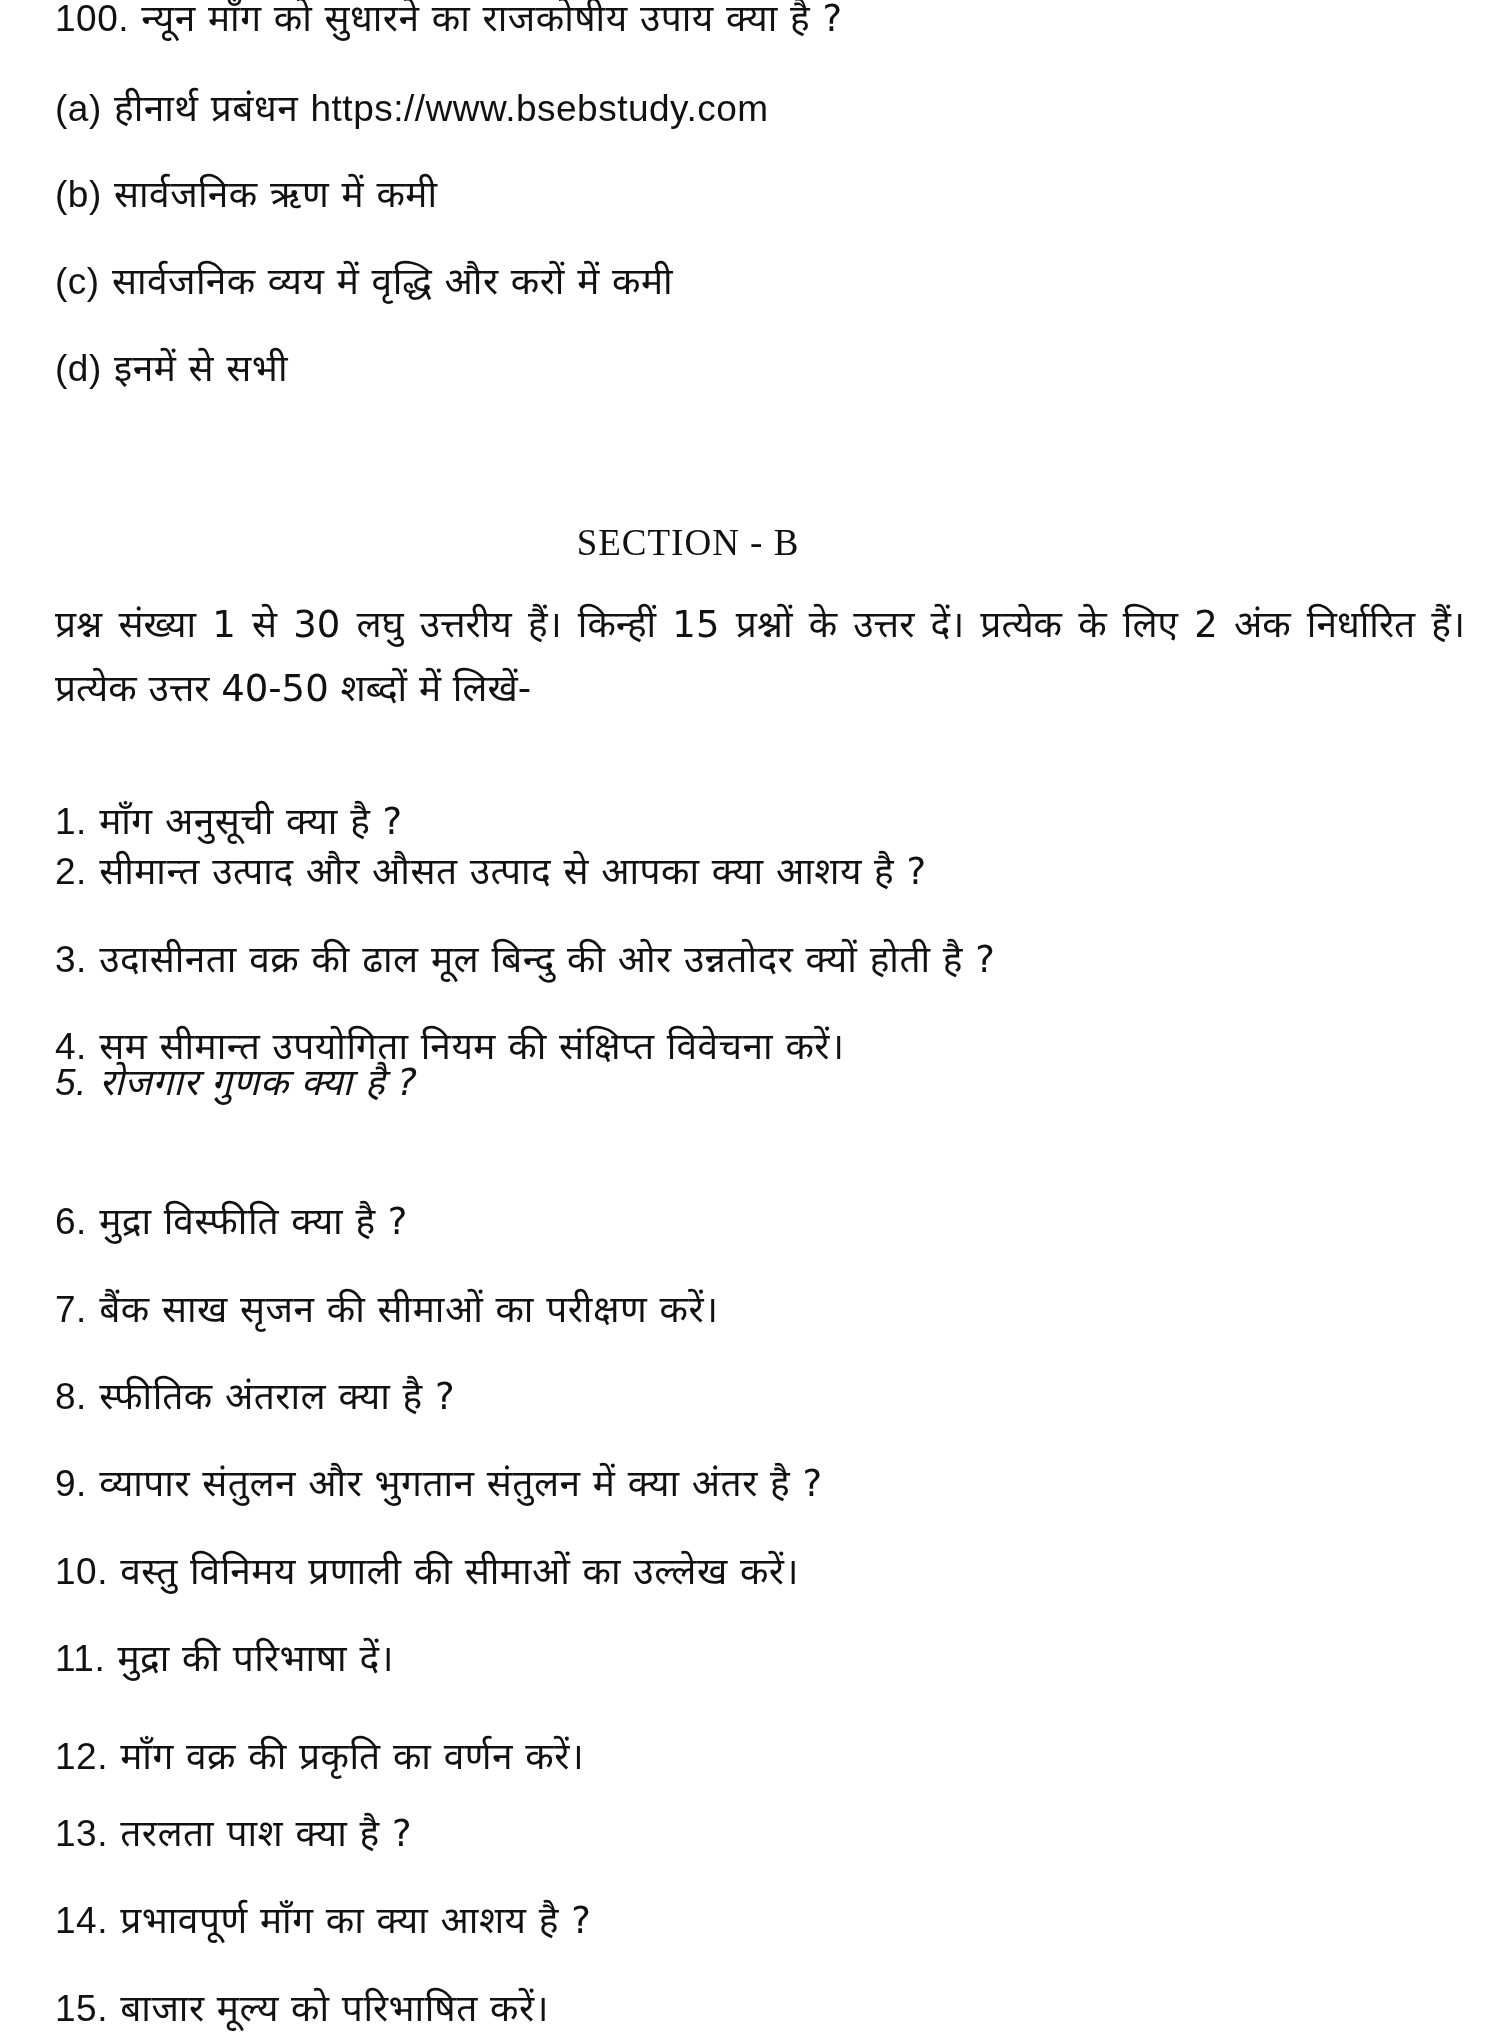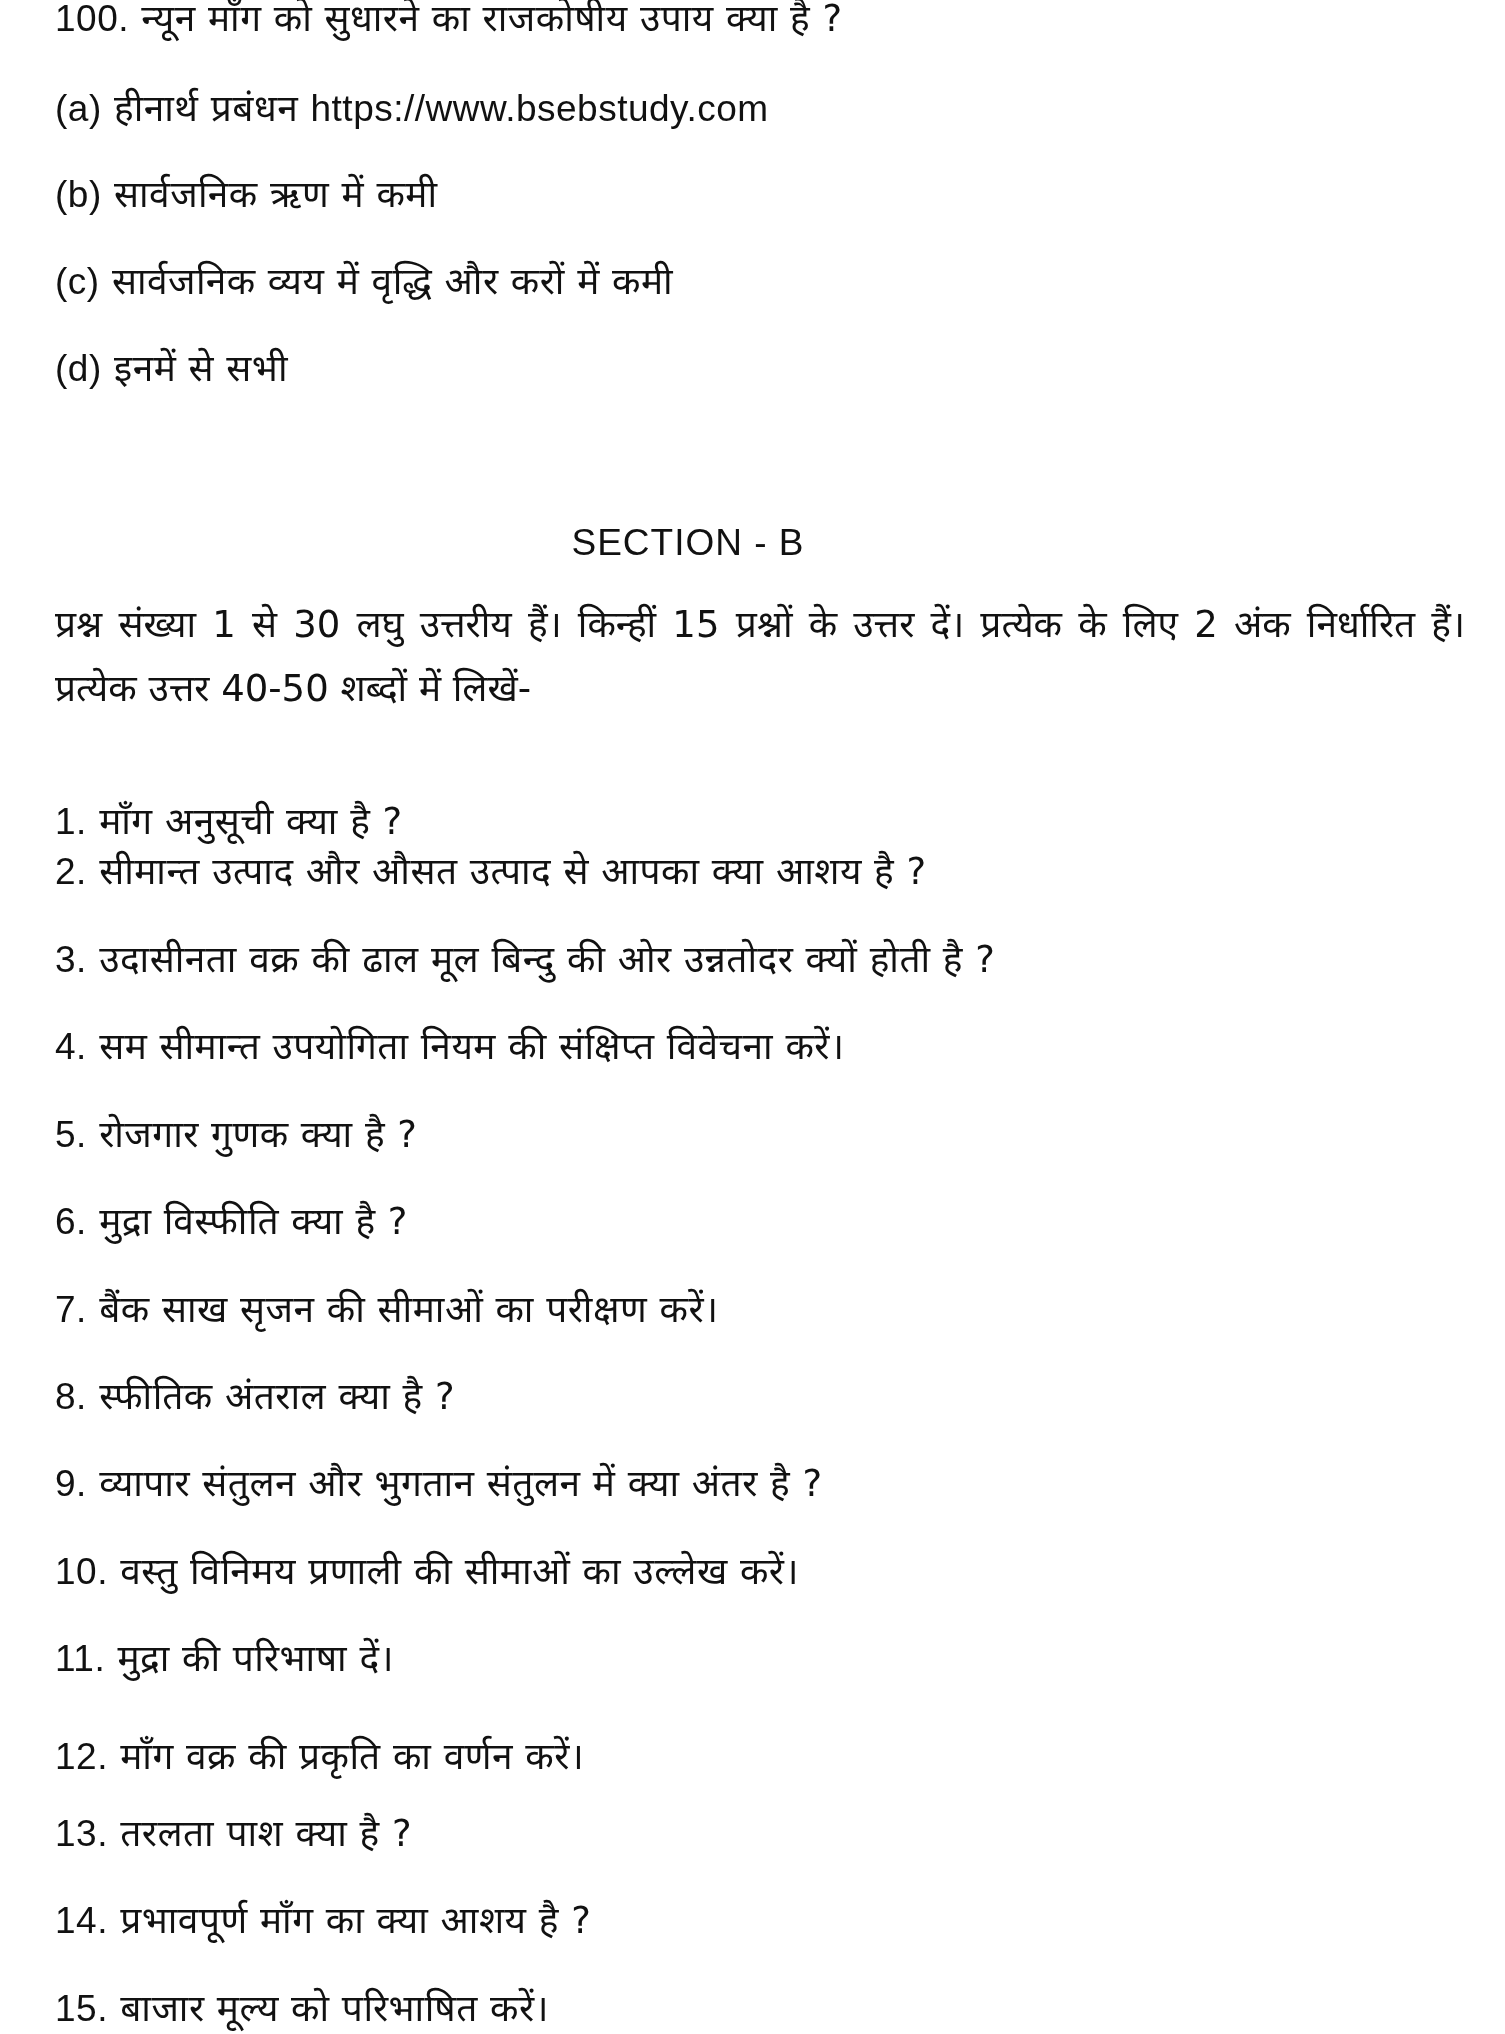--- a/index.html
+++ b/index.html
@@ -24,21 +24,21 @@
       letter-spacing: 0.5px;
     }
     .section-heading {
       position: absolute;
       left: 0;
       width: 1376px;
       text-align: center;
       top: 518px;
       font-size: 37px;
       line-height: 50px;
-      font-family: Liberation Sans, sans-serif;
+      font-family: Liberation Serif, serif;
       letter-spacing: 1px;
     }
     .instructions {
       position: absolute;
       left: 55px;
       top: 593px;
       width: 1410px;
       font-size: 37px;
       line-height: 64px;
       text-align: justify;
@@ -93,21 +93,21 @@
   <span>सीमान्त उत्पाद और औसत उत्पाद से आपका क्या आशय है ?</span>
 </div>
 <div class="line" style="top:935px;">
   <span class="num">3.</span>
   <span>उदासीनता वक्र की ढाल मूल बिन्दु की ओर उन्नतोदर क्यों होती है ?</span>
 </div>
 <div class="line" style="top:1022px;">
   <span class="num">4.</span>
   <span>सम सीमान्त उपयोगिता नियम की संक्षिप्त विवेचना करें।</span>
 </div>
-<div class="line" style="top:1110px;">
+<div class="line" style="top:1058px;font-style:italic;">
   <span class="num">5.</span>
   <span>रोजगार गुणक क्या है ?</span>
 </div>
 <div class="line" style="top:1197px;">
   <span class="num">6.</span>
   <span>मुद्रा विस्फीति क्या है ?</span>
 </div>
 <div class="line" style="top:1285px;">
   <span class="num">7.</span>
   <span>बैंक साख सृजन की सीमाओं का परीक्षण करें।</span>

